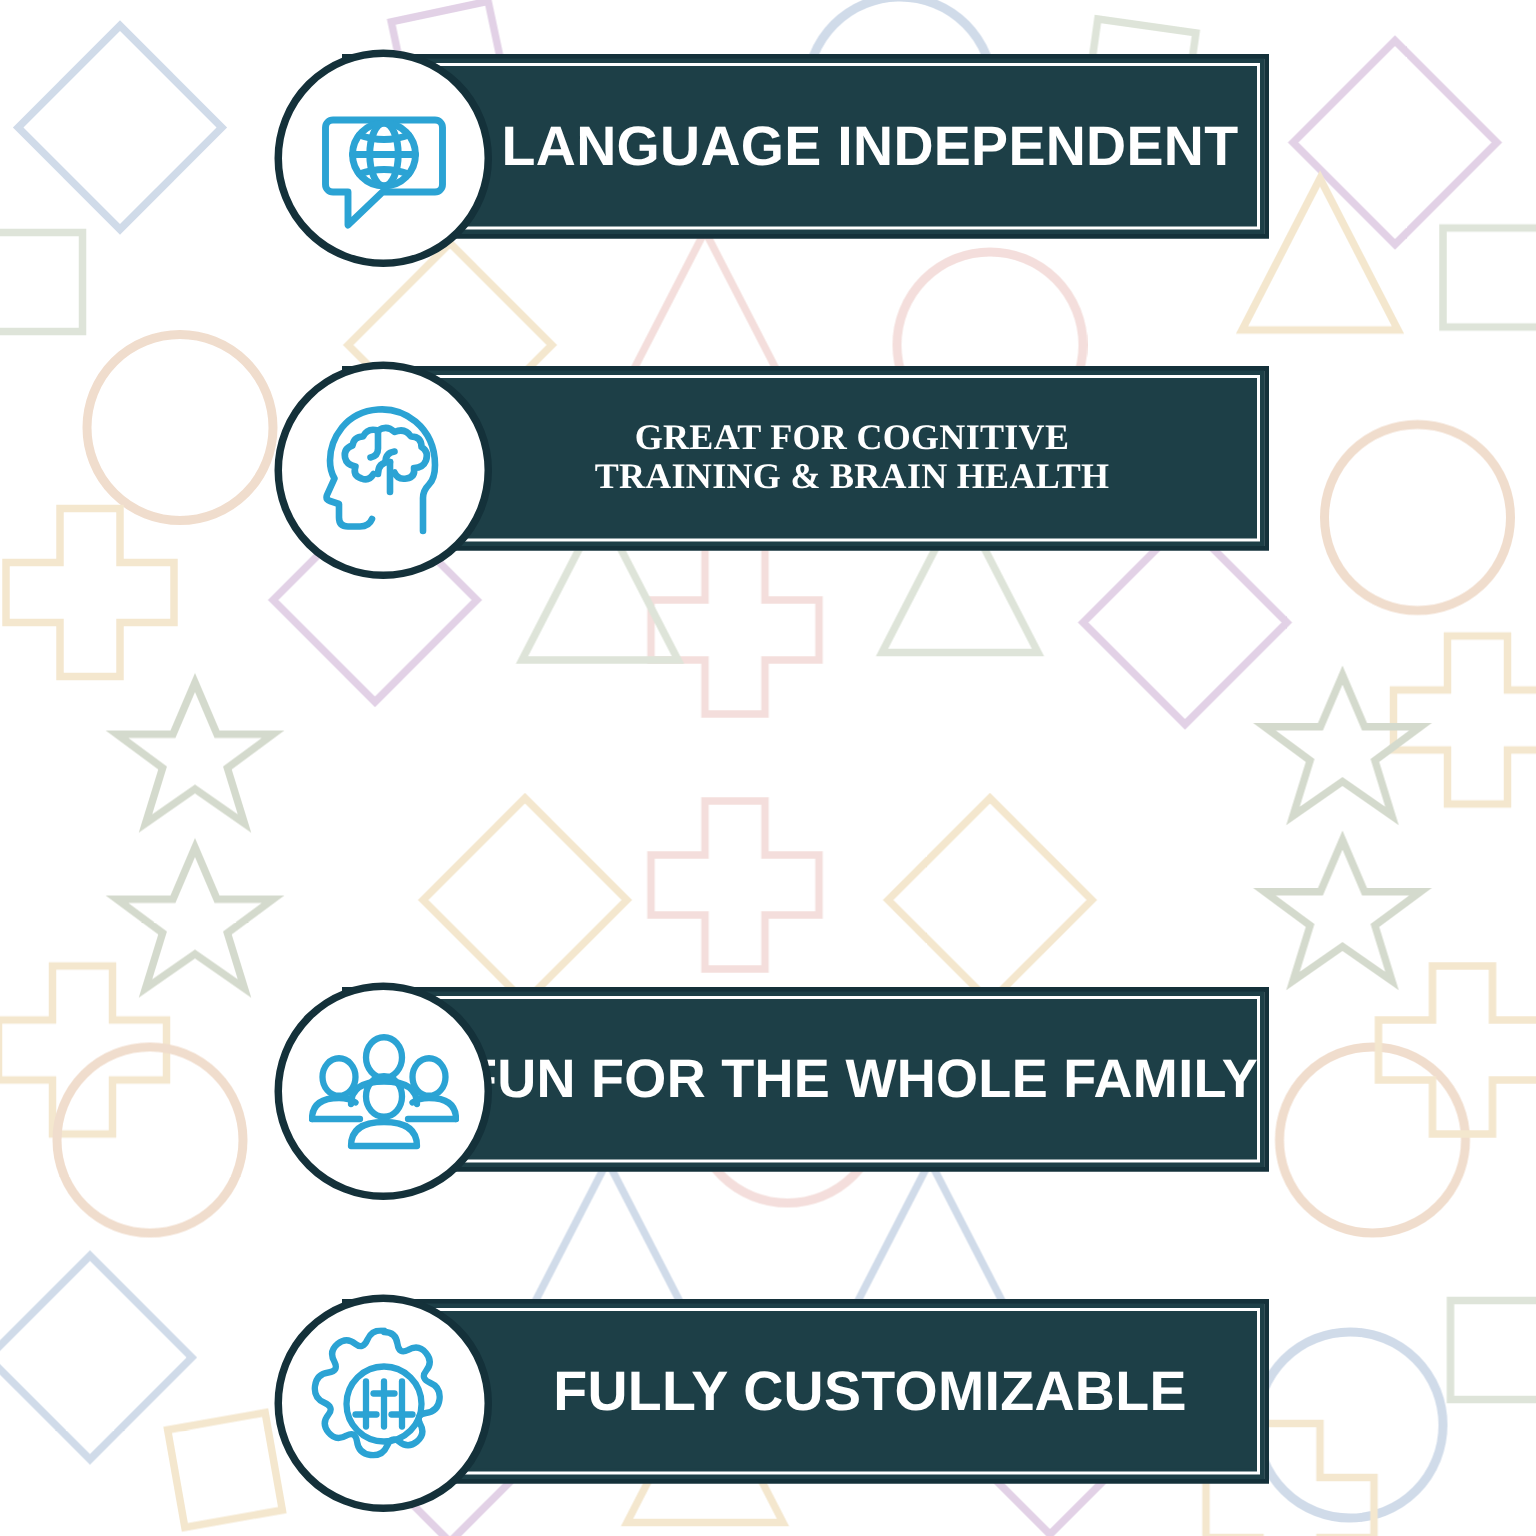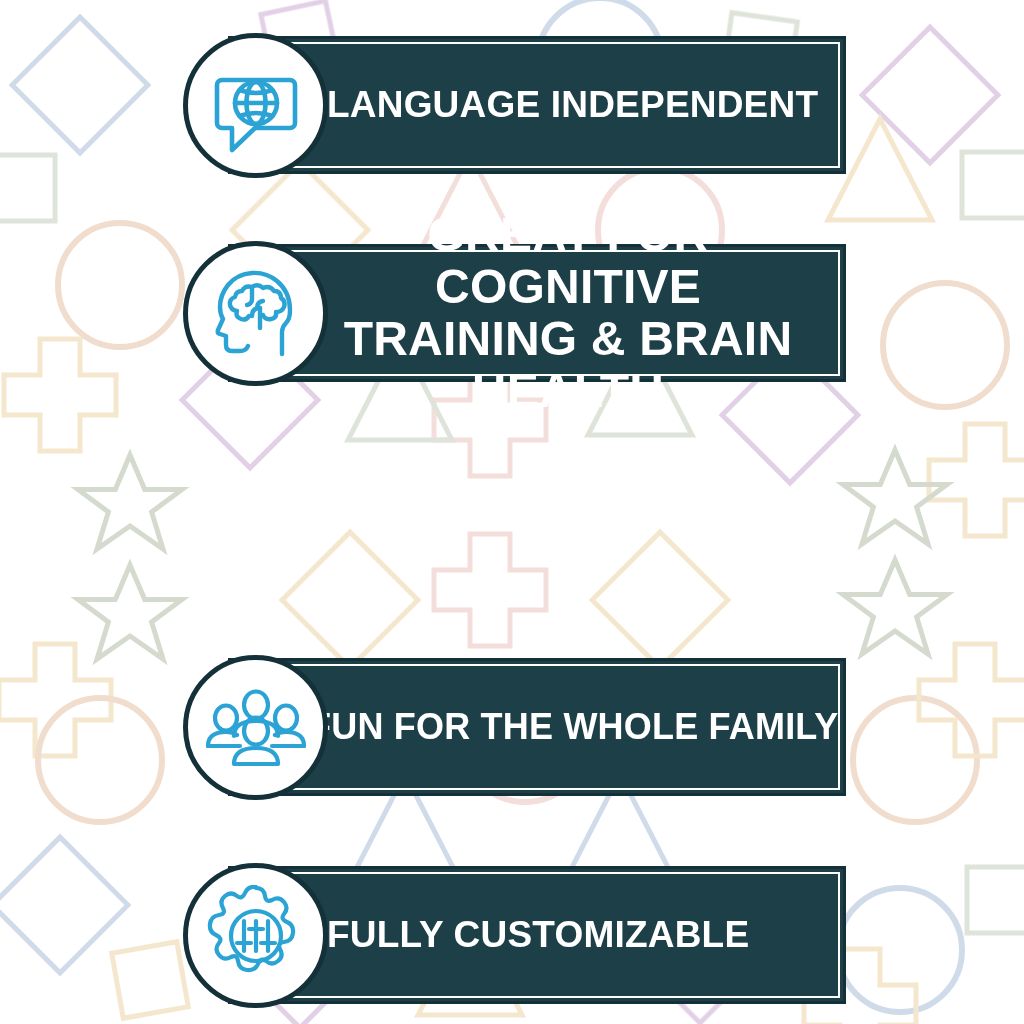--- a/index.html
+++ b/index.html
@@ -45,46 +45,46 @@
     width: 1024px;
     height: 160px;
   }
 
   
   .banner {
     position: absolute;
     left: 228px;
     top: 10px;
     width: 618px;
-    height: 138px;
+    height: 123px;
     background: #1d3f47;
     border: 3px solid #14313a;
     box-sizing: border-box;
     box-shadow: inset 0 0 0 3px #1d3f47, inset 0 0 0 5px #ffffff, inset 0 0 0 7px #1d3f47;
     display: flex;
     align-items: center;
-    justify-content: flex-start;
+    justify-content: center;
   }
 
   .banner-text {
     color: #ffffff;
     font-family: "Liberation Sans", sans-serif;
     font-weight: 700;
     font-size: 37px;
     letter-spacing: 0.2px;
     line-height: 1.08;
     text-align: center;
     text-transform: uppercase;
     padding-left: 96px;
     padding-right: 10px;
     white-space: pre-line;
   }
 
   .banner-text.wide { font-size: 36px; padding-left: 78px; padding-right: 4px; }
-  .banner-text.two-line { font-size: 48px; padding-left: 72px; }
+  .banner-text.two-line { font-size: 24px; padding-left: 72px; font-family: Liberation Serif, serif; }
 
   
   .medallion {
     position: absolute;
     left: 183px;
     top: 7px;
     width: 145px;
     height: 145px;
     border-radius: 50%;
     background: #ffffff;

